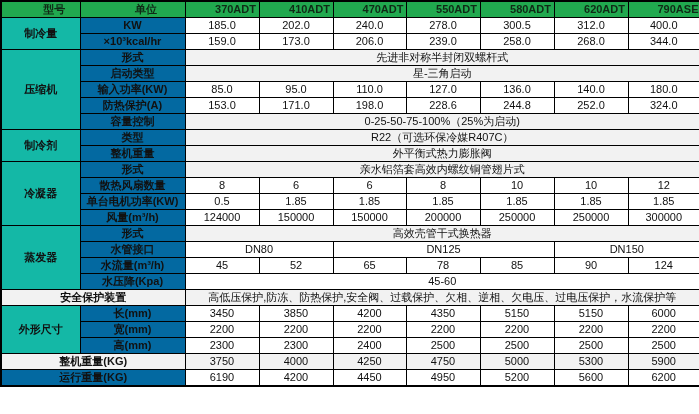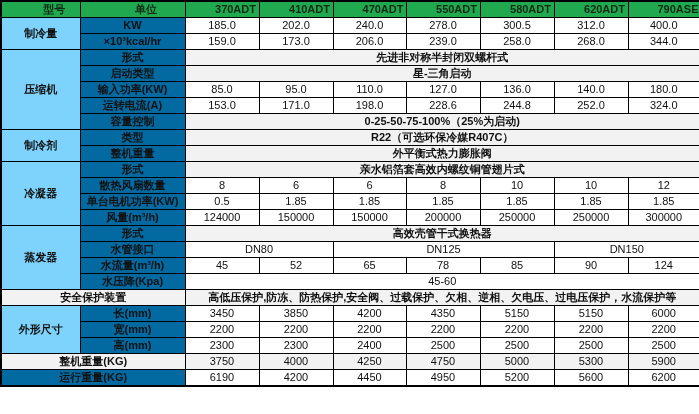--- a/index.html
+++ b/index.html
@@ -1,23 +1,23 @@
 <!DOCTYPE html>
 <html style="--header-bg: #21a94f; --header-text: #102a16; --shade: #f2f2f2;"><head>
 <meta charset="utf-8">
 <style>
   html,body{margin:0;padding:0;background:#ffffff;}
   body{width:699px;height:414px;overflow:hidden;font-family:"Liberation Sans","DejaVu Sans",sans-serif;}
   table{border-collapse:collapse;table-layout:fixed;width:699px;border:2px solid #000;}
   th,td{border:1px solid #000;height:15px;padding:0 2px;text-align:center;vertical-align:middle;
         font-size:11px;line-height:1.05;overflow:hidden;white-space:nowrap;color:#111;}
   th{background:var(--header-bg,#21a94f);color:var(--header-text,#102a16);font-weight:bold;font-size:11px;padding-left:29px;}
-  td.group{font-weight:bold;background:#7dd3fc;}
+  td.group{font-weight:bold;background:#14b8a6;}
   td.label{font-weight:bold;background:#0369a1;}
-  td.text{font-weight:bold;}
+  td.text{font-weight:normal;}
   td.val{font-weight:normal;}
   td.sh{background:var(--shade,#f2f2f2);}
 </style>
 </head>
 <body>
 
 <table>
   <colgroup>
     <col style="width:79px">
       <col style="width:105px">
@@ -77,21 +77,21 @@
         <td class="label">输入功率(KW)</td>
         <td class="val">85.0</td>
         <td class="val">95.0</td>
         <td class="val">110.0</td>
         <td class="val">127.0</td>
         <td class="val">136.0</td>
         <td class="val">140.0</td>
         <td class="val">180.0</td>
       </tr>
       <tr>
-        <td class="label">运转电流(A)</td>
+        <td class="label">防热保护(A)</td>
         <td class="val">153.0</td>
         <td class="val">171.0</td>
         <td class="val">198.0</td>
         <td class="val">228.6</td>
         <td class="val">244.8</td>
         <td class="val">252.0</td>
         <td class="val">324.0</td>
       </tr>
       <tr>
         <td class="label">容量控制</td>

